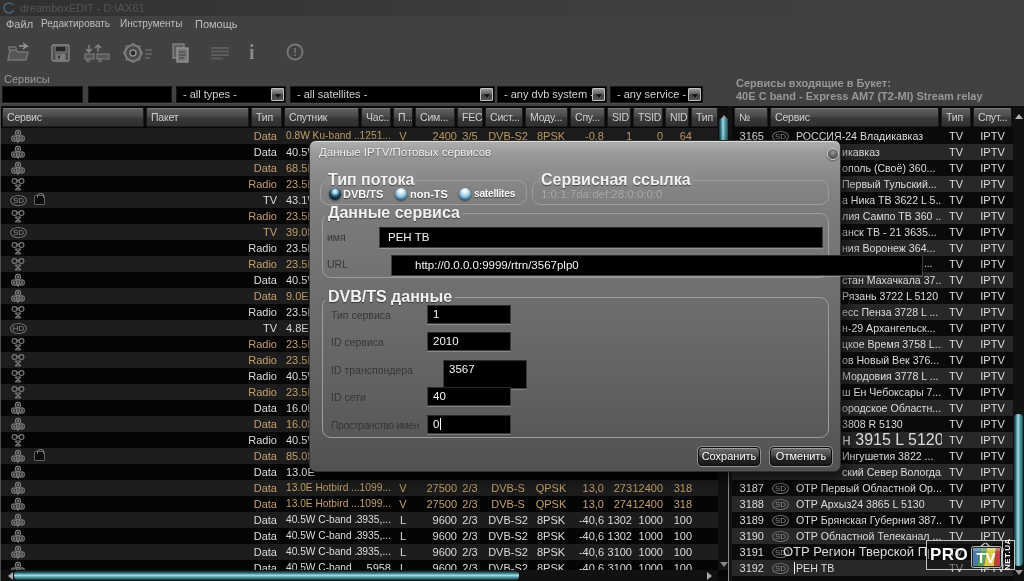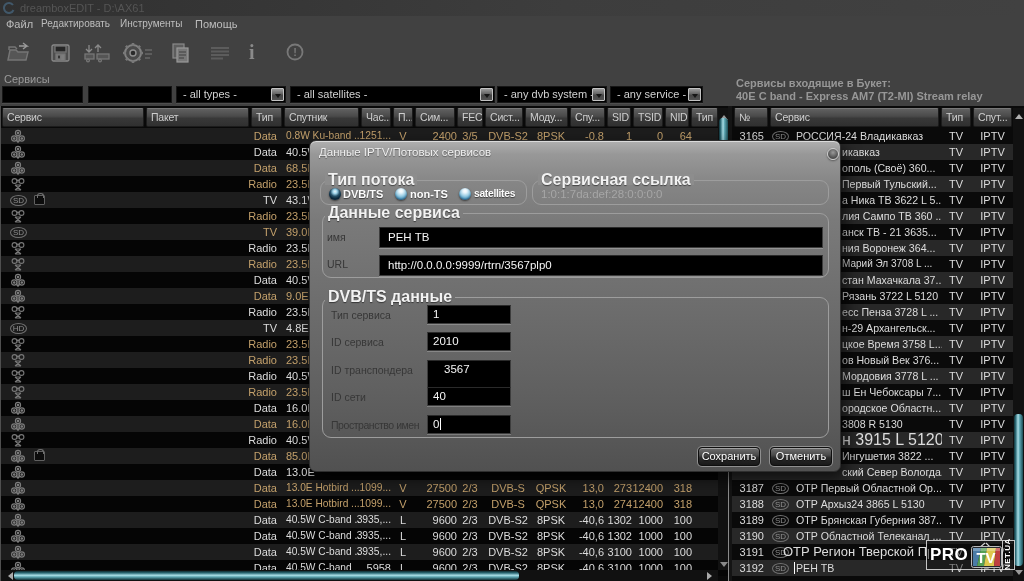--- a/index.html
+++ b/index.html
@@ -720,28 +720,28 @@
 <div class="rad" style="left:149px;top:47px"></div>
       <div class="rlab" style="left:164px;top:47px;font-size:10.3px;letter-spacing:-.3px">satellites</div>
 <div class="g" style="left:222px;top:39px;width:297px;height:25px"></div>
 <div class="gl" style="left:228px;top:33px;background:#8d8d8d">Сервисная ссылка</div>
 <div class="abs" style="left:231px;top:47px;font-size:11.5px;color:#a6a6a6">1:0:1:7da:def:28:0:0:0:0</div>
 <div class="g" style="left:12px;top:72px;width:507px;height:65px"></div>
 <div class="gl" style="left:15px;top:66px;background:#7d7d7d">Данные сервиса</div>
 <div class="fl" style="left:17px;top:90px">имя</div>
 <div class="inp" style="left:69px;top:86px;width:444px;height:21px;line-height:19px;padding-left:8px">РЕН ТВ</div>
 <div class="fl" style="left:17px;top:117px">URL</div>
-<div class="inp" style="left:69px;top:114px;width:444px;height:21px;line-height:19px;padding-left:8px">http://0.0.0.0:9999/rtrn/3567plp0</div>
+<div class="inp" style="left:81px;top:114px;width:532px;height:21px;line-height:19px;padding-left:23px">http://0.0.0.0:9999/rtrn/3567plp0</div>
 <div class="g" style="left:12px;top:156px;width:507px;height:141px"></div>
 <div class="gl" style="left:15px;top:150px;background:#6f6f6f">DVB/TS данные</div>
 <div class="fl" style="left:21px;top:168px">Тип сервиса</div>
 <div class="inp" style="left:117px;top:164px;width:84px;height:19px;line-height:17px;padding-left:5px">1</div>
 <div class="fl" style="left:21px;top:195px">ID сервиса</div>
 <div class="inp" style="left:117px;top:191px;width:84px;height:19px;line-height:17px;padding-left:5px">2010</div>
 <div class="fl" style="left:21px;top:223px">ID транспондера</div>
-<div class="inp" style="left:117px;top:219px;width:84px;height:29px;line-height:17px;padding-left:16px">3567</div>
+<div class="inp" style="left:133px;top:219px;width:84px;height:29px;line-height:17px;padding-left:5px">3567</div>
 <div class="fl" style="left:21px;top:250px">ID сети</div>
 <div class="inp" style="left:117px;top:246px;width:84px;height:19px;line-height:17px;padding-left:5px">40</div>
 <div class="fl" style="left:21px;top:278px;letter-spacing:-.45px">Пространство имен</div>
 <div class="inp" style="left:117px;top:274px;width:84px;height:19px;line-height:17px;padding-left:5px">0<span style="display:inline-block;width:1px;height:12px;background:#fff;vertical-align:-2px;margin-left:1px"></span></div>
 <div class="dbtn" style="left:388px;top:306px">Сохранить</div>
 <div class="dbtn" style="left:460px;top:306px">Отменить</div>
 </div>
 </div>
 </body></html>

